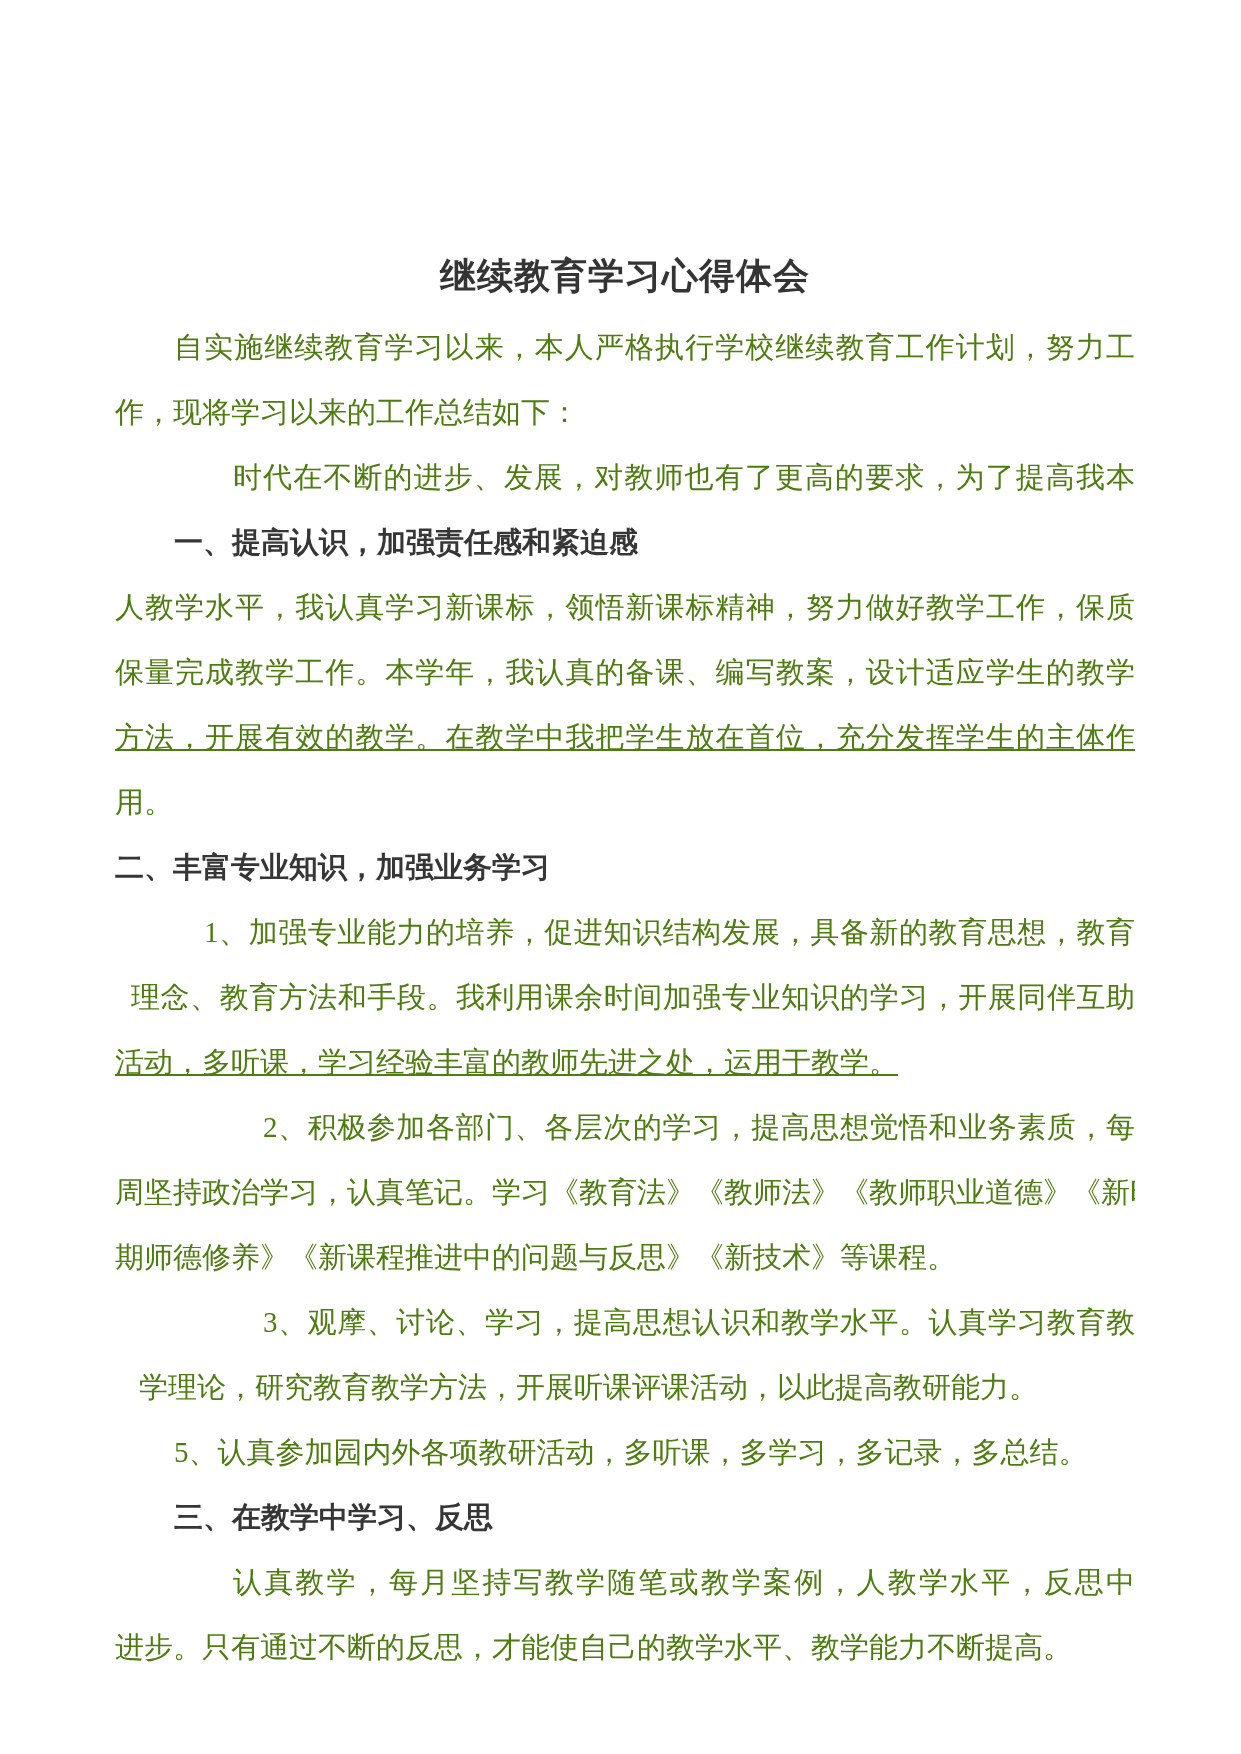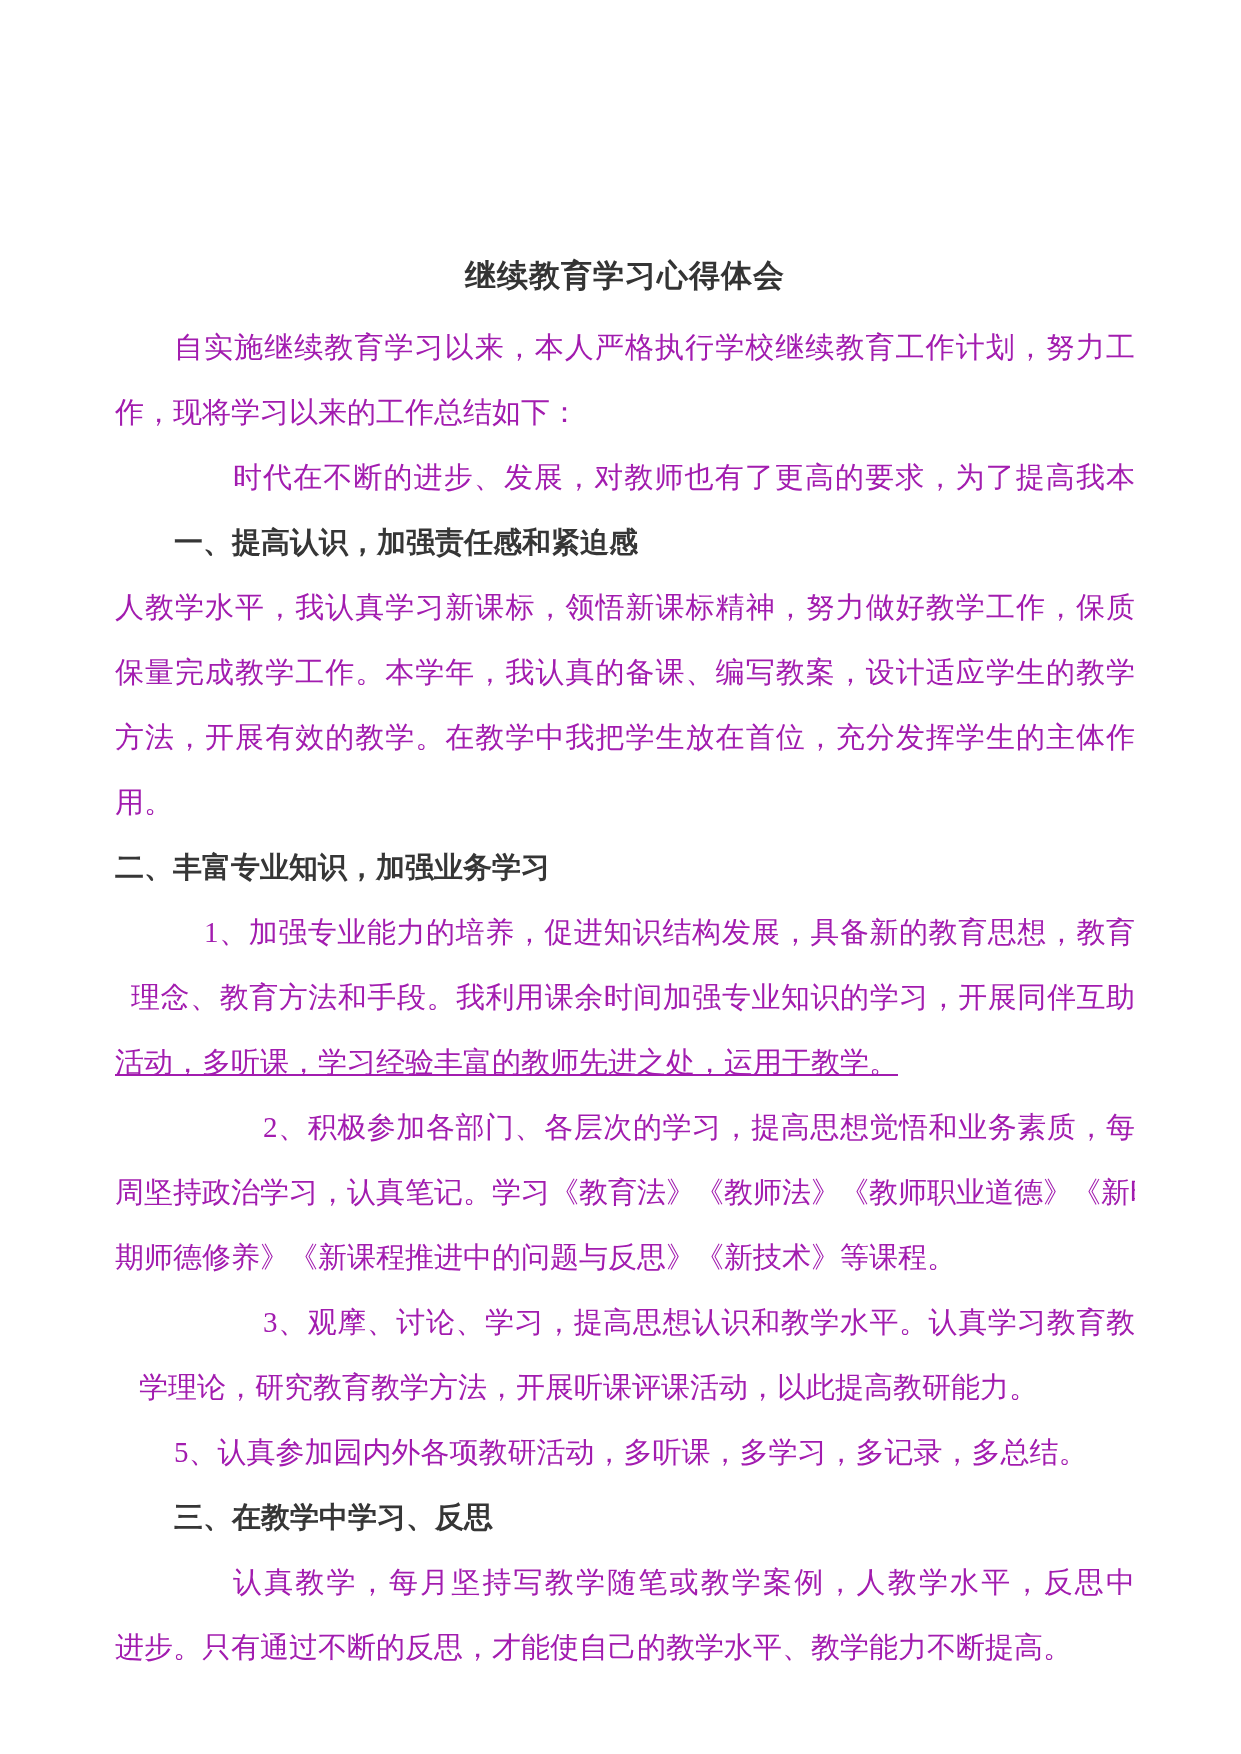--- a/index.html
+++ b/index.html
@@ -12,34 +12,34 @@
   .page {
     position: relative;
     width: 1241px;
     height: 1754px;
     box-sizing: border-box;
     padding: 253px 106px 0 115px;
     background: #ffffff;
     overflow: hidden;
   }
   .doc-title {
-    font-size: 31px;
+    font-size: 36px;
     line-height: 46px;
     font-weight: bold;
     text-align: center;
     letter-spacing: 1px;
     color: #343434;
     margin: 0 0 16px 0;
   }
   .doc-lines { margin: 0; }
   .doc-line {
     font-size: 29px;
     height: 65px;
     line-height: 65px;
-    color: #a21caf;
+    color: #4d7c0f;
     text-align: justify;
     white-space: nowrap;
     overflow: hidden;
   }
   .doc-line.stretch {
     text-align-last: justify;
   }
   .doc-line.bold {
     font-weight: bold;
     color: #363636;
@@ -50,21 +50,21 @@
 
 <div class="page">
   <div class="doc-title">继续教育学习心得体会</div>
   <div class="doc-lines">
       <div class="doc-line stretch" style="padding-left: 59px;">自实施继续教育学习以来，本人严格执行学校继续教育工作计划，努力工</div>
       <div class="doc-line" style="padding-left: 0px;">作，现将学习以来的工作总结如下：</div>
       <div class="doc-line stretch" style="padding-left: 118px;">时代在不断的进步、发展，对教师也有了更高的要求，为了提高我本</div>
       <div class="doc-line bold" style="padding-left: 59px;">一、提高认识，加强责任感和紧迫感</div>
       <div class="doc-line stretch" style="padding-left: 0px;">人教学水平，我认真学习新课标，领悟新课标精神，努力做好教学工作，保质</div>
       <div class="doc-line stretch" style="padding-left: 0px;">保量完成教学工作。本学年，我认真的备课、编写教案，设计适应学生的教学</div>
-      <div class="doc-line stretch" style="padding-left: 0px;">方法，开展有效的教学。在教学中我把学生放在首位，充分发挥学生的主体作</div>
+      <div class="doc-line stretch" style="padding-left: 0px; text-decoration: underline;">方法，开展有效的教学。在教学中我把学生放在首位，充分发挥学生的主体作</div>
       <div class="doc-line" style="padding-left: 0px;">用。</div>
       <div class="doc-line bold" style="padding-left: 0px;">二、丰富专业知识，加强业务学习</div>
       <div class="doc-line stretch" style="padding-left: 89px;">1、加强专业能力的培养，促进知识结构发展，具备新的教育思想，教育</div>
       <div class="doc-line stretch" style="padding-left: 0px; margin-left: 16px;">理念、教育方法和手段。我利用课余时间加强专业知识的学习，开展同伴互助</div>
       <div class="doc-line" style="padding-left: 0px; text-decoration: underline;">活动，多听课，学习经验丰富的教师先进之处，运用于教学。</div>
       <div class="doc-line stretch" style="padding-left: 148px;">2、积极参加各部门、各层次的学习，提高思想觉悟和业务素质，每</div>
       <div class="doc-line stretch" style="padding-left: 0px;">周坚持政治学习，认真笔记。学习《教育法》《教师法》《教师职业道德》《新时</div>
       <div class="doc-line" style="padding-left: 0px;">期师德修养》《新课程推进中的问题与反思》《新技术》等课程。</div>
       <div class="doc-line stretch" style="padding-left: 148px;">3、观摩、讨论、学习，提高思想认识和教学水平。认真学习教育教</div>
       <div class="doc-line" style="padding-left: 0px; margin-left: 24px;">学理论，研究教育教学方法，开展听课评课活动，以此提高教研能力。</div>

